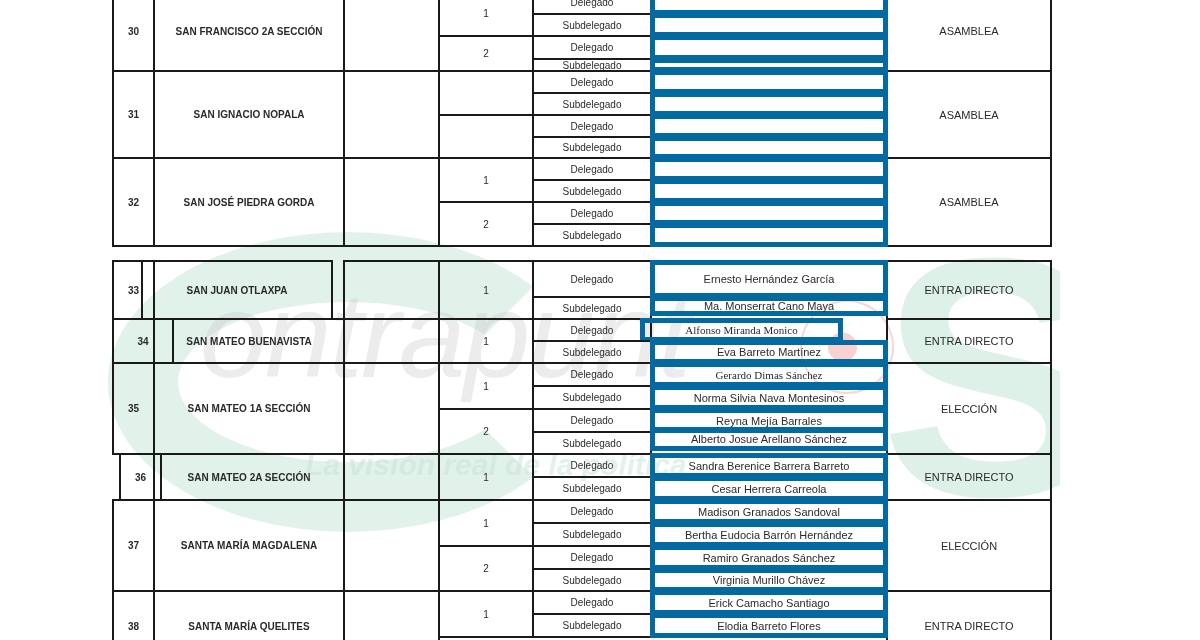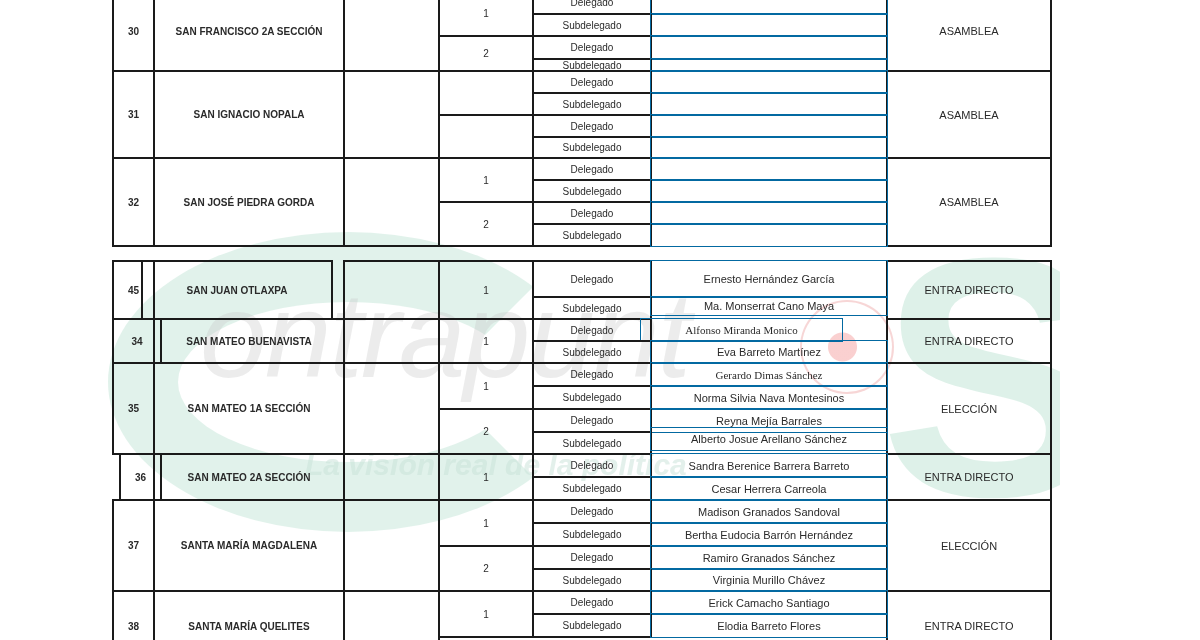--- a/index.html
+++ b/index.html
@@ -35,21 +35,21 @@
       left: 800px; top: 300px; width: 90px; height: 90px; border-radius: 50%;
       border: 2px solid rgba(230, 120, 120, 0.3);
       background: radial-gradient(circle at 45% 50%, rgba(240,120,120,0.35) 0 14px, transparent 15px);
     }
     .cell {
       position: absolute; box-sizing: border-box;
       display: flex; align-items: center; justify-content: center;
       text-align: center; font-size: 10px;
     }
     .b { border: 2px solid #1a1a1a; }
-    .b1 { border: 1px solid #0369a1; }
+    .b1 { border: 5px solid #0369a1; }
     .bold { font-weight: bold; font-size: 10px; }
     .name { font-size: 11px; }
     .status { font-size: 11px; }
   </style>
 </head>
 <body>
 
 <div class="wm wm-c"></div>
 <div class="wm wm-s">S</div>
 <div class="wm wm-word">ontrapunt</div>
@@ -92,30 +92,30 @@
     <div class="cell b" style="left: 438px; top: 157px; width: 96px; height: 46px;">1</div>
     <div class="cell b" style="left: 532px; top: 157px; width: 120px; height: 24px;">Delegado</div>
     <div class="cell b1 name" style="left: 650px; top: 157px; width: 238px; height: 24px;"></div>
     <div class="cell b" style="left: 532px; top: 179px; width: 120px; height: 24px;">Subdelegado</div>
     <div class="cell b1 name" style="left: 650px; top: 179px; width: 238px; height: 24px;"></div>
     <div class="cell b" style="left: 438px; top: 201px; width: 96px; height: 46px;">2</div>
     <div class="cell b" style="left: 532px; top: 201px; width: 120px; height: 24px;">Delegado</div>
     <div class="cell b1 name" style="left: 650px; top: 201px; width: 238px; height: 24px;"></div>
     <div class="cell b" style="left: 532px; top: 223px; width: 120px; height: 24px;">Subdelegado</div>
     <div class="cell b1 name" style="left: 650px; top: 223px; width: 238px; height: 24px;"></div>
-    <div class="cell b bold" style="left: 112px; top: 260px; width: 43px; height: 60px;">45</div>
+    <div class="cell b bold" style="left: 112px; top: 260px; width: 43px; height: 60px;">33</div>
     <div class="cell b bold" style="left: 141px; top: 260px; width: 192px; height: 60px;">SAN JUAN OTLAXPA</div>
     <div class="cell b" style="left: 343px; top: 260px; width: 97px; height: 60px;"></div>
     <div class="cell b status" style="left: 886px; top: 260px; width: 166px; height: 60px;">ENTRA DIRECTO</div>
     <div class="cell b" style="left: 438px; top: 260px; width: 96px; height: 60px;">1</div>
     <div class="cell b" style="left: 532px; top: 260px; width: 120px; height: 38px;">Delegado</div>
     <div class="cell b1 name" style="left: 650px; top: 260px; width: 238px; height: 38px;">Ernesto Hernández García</div>
     <div class="cell b" style="left: 532px; top: 296px; width: 120px; height: 24px;">Subdelegado</div>
     <div class="cell b1 name" style="left: 650px; top: 296px; width: 238px; height: 20px;">Ma. Monserrat Cano Maya</div>
-    <div class="cell b bold" style="left: 112px; top: 318px; width: 50px; height: 46px;">34</div>
+    <div class="cell b bold" style="left: 112px; top: 318px; width: 62px; height: 46px;">34</div>
     <div class="cell b bold" style="left: 153px; top: 318px; width: 192px; height: 46px;">SAN MATEO BUENAVISTA</div>
     <div class="cell b" style="left: 343px; top: 318px; width: 97px; height: 46px;"></div>
     <div class="cell b status" style="left: 886px; top: 318px; width: 166px; height: 46px;">ENTRA DIRECTO</div>
     <div class="cell b" style="left: 438px; top: 318px; width: 96px; height: 46px;">1</div>
     <div class="cell b" style="left: 532px; top: 318px; width: 120px; height: 24px;">Delegado</div>
     <div class="cell b1 name" style="left: 640px; top: 318px; width: 203px; height: 24px; font-family: Liberation Serif, serif;">Alfonso Miranda Monico</div>
     <div class="cell b" style="left: 532px; top: 340px; width: 120px; height: 24px;">Subdelegado</div>
     <div class="cell b1 name" style="left: 650px; top: 340px; width: 238px; height: 24px;">Eva Barreto Martínez</div>
     <div class="cell b bold" style="left: 112px; top: 362px; width: 43px; height: 93px;">35</div>
     <div class="cell b bold" style="left: 153px; top: 362px; width: 192px; height: 93px;">SAN MATEO 1A SECCIÓN</div>

